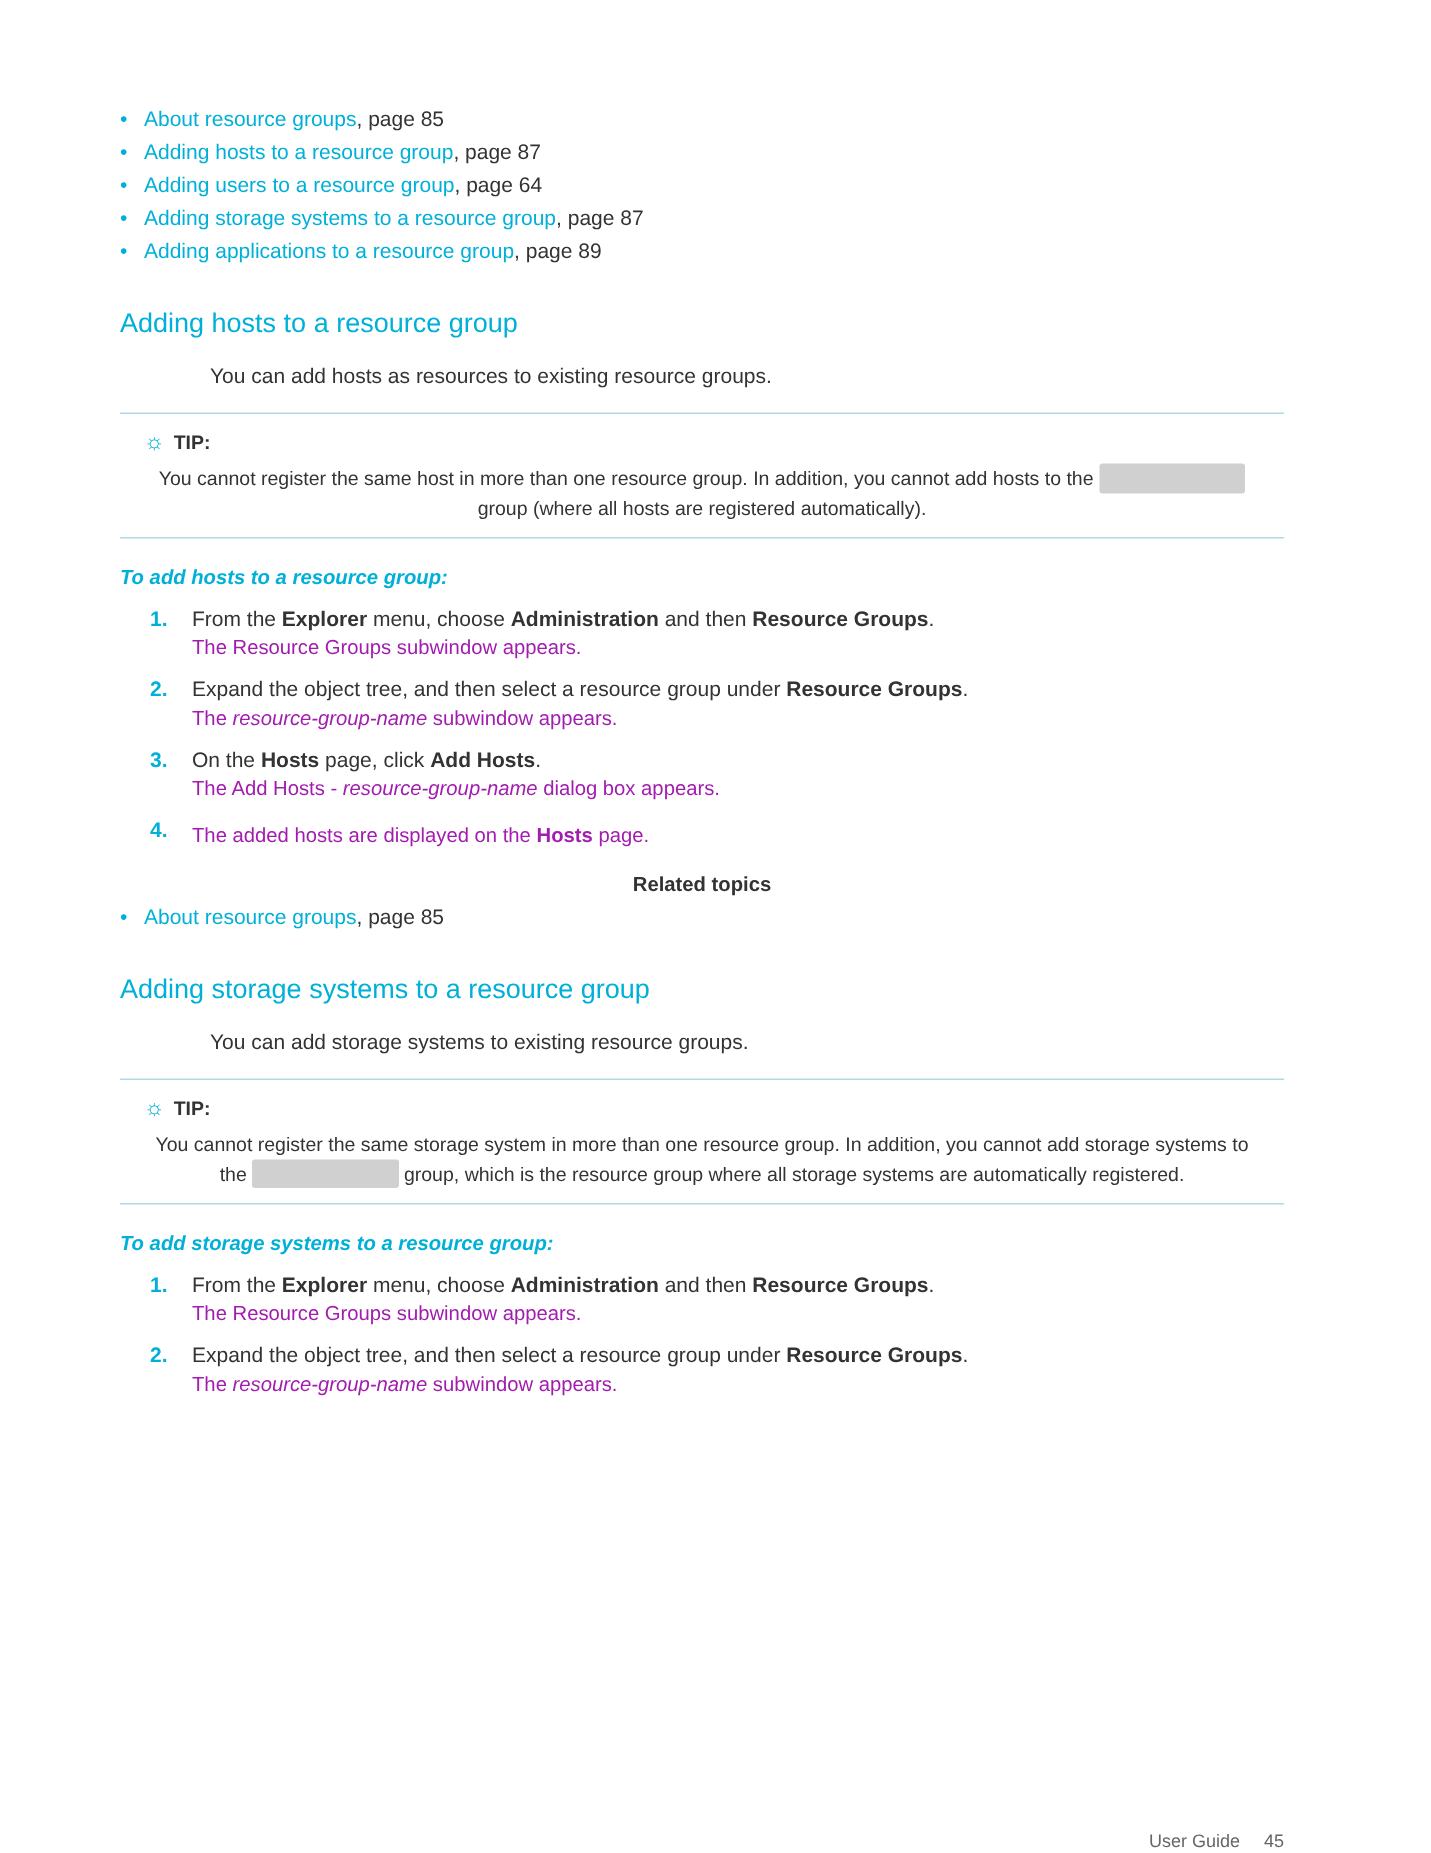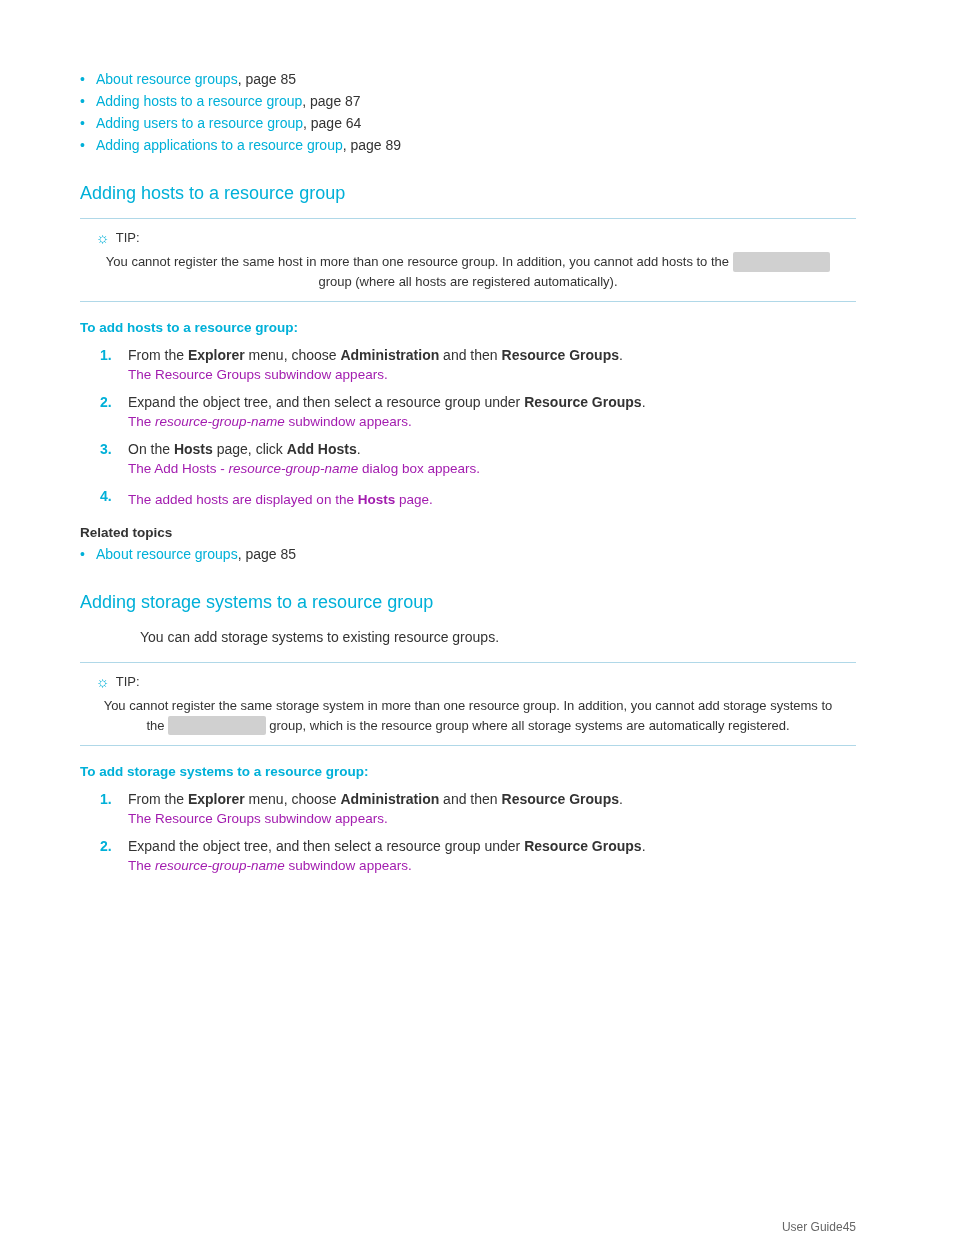--- a/index.html
+++ b/index.html
@@ -73,37 +73,38 @@
       display: flex;
       align-items: center;
       gap: 6px;
     }
     .tip-icon {
       color: #00b0d8;
       font-size: 15px;
     }
     .tip-label {
       color: #333;
-      font-weight: normal;
+      font-weight: bold;
       font-size: 13px;
       text-align: center;
     }
     .tip-body {
       font-size: 13px;
       line-height: 1.5;
       color: #333;
       text-align: center;
     }
     
     .sub-heading {
       color: #00b0d8;
       font-weight: bold;
       font-size: 13.5px;
       margin-bottom: 12px;
       margin-top: 16px;
+      font-style: italic;
     }
     
     .numbered-list {
       list-style: none;
       margin-left: 20px;
     }
     .numbered-list > li {
       margin-bottom: 12px;
       display: flex;
       align-items: flex-start;
@@ -128,20 +129,21 @@
       font-style: italic;
     }
     
     .related-topics {
       margin-top: 18px;
     }
     .related-topics .label {
       font-weight: bold;
       font-size: 13.5px;
       margin-bottom: 6px;
+      text-align: center;
     }
     .related-topics ul {
       list-style: none;
     }
     .related-topics ul li {
       padding-left: 16px;
       position: relative;
       margin-bottom: 4px;
     }
     .related-topics ul li::before {
@@ -155,21 +157,21 @@
       text-decoration: none;
     }
     
     .footer {
       position: absolute;
       bottom: 32px;
       right: 80px;
       font-size: 12px;
       color: #666;
       display: flex;
-      gap: 0;
+      gap: 16px;
       align-items: center;
     }
     .bold { font-weight: bold; }
     .italic { font-style: italic; }
     .blurred-text {
       display: inline-block;
       background: #d0d0d0;
       color: transparent;
       border-radius: 2px;
       user-select: none;
@@ -184,26 +186,30 @@
     <li>
       <a>About resource groups</a><span>, page 85</span>
     </li>
     <li>
       <a>Adding hosts to a resource group</a><span>, page 87</span>
     </li>
     <li>
       <a>Adding users to a resource group</a><span>, page 64</span>
     </li>
     <li>
+      <a>Adding storage systems to a resource group</a><span>, page 87</span>
+    </li>
+    <li>
       <a>Adding applications to a resource group</a><span>, page 89</span>
     </li>
   </ul>
 
   <h2 class="section-heading">Adding hosts to a resource group</h2>
 
+  <p class="body-text">You can add hosts as resources to existing resource groups.</p>
 
   <div class="tip-box">
     <div class="tip-header">
       <span class="tip-icon">☼</span>
       <span class="tip-label">TIP:</span>
     </div>
     <p class="tip-body">
       You cannot register the same host in more than one resource group. In addition, you cannot add hosts to the <span class="blurred-text">&nbsp;&nbsp;&nbsp;&nbsp;&nbsp;&nbsp;&nbsp;&nbsp;&nbsp;&nbsp;&nbsp;&nbsp;&nbsp;&nbsp;&nbsp;&nbsp;&nbsp;&nbsp;&nbsp;&nbsp;&nbsp;&nbsp;&nbsp;&nbsp;&nbsp;&nbsp;&nbsp;</span> group (where all hosts are registered automatically).
     </p>
   </div>

